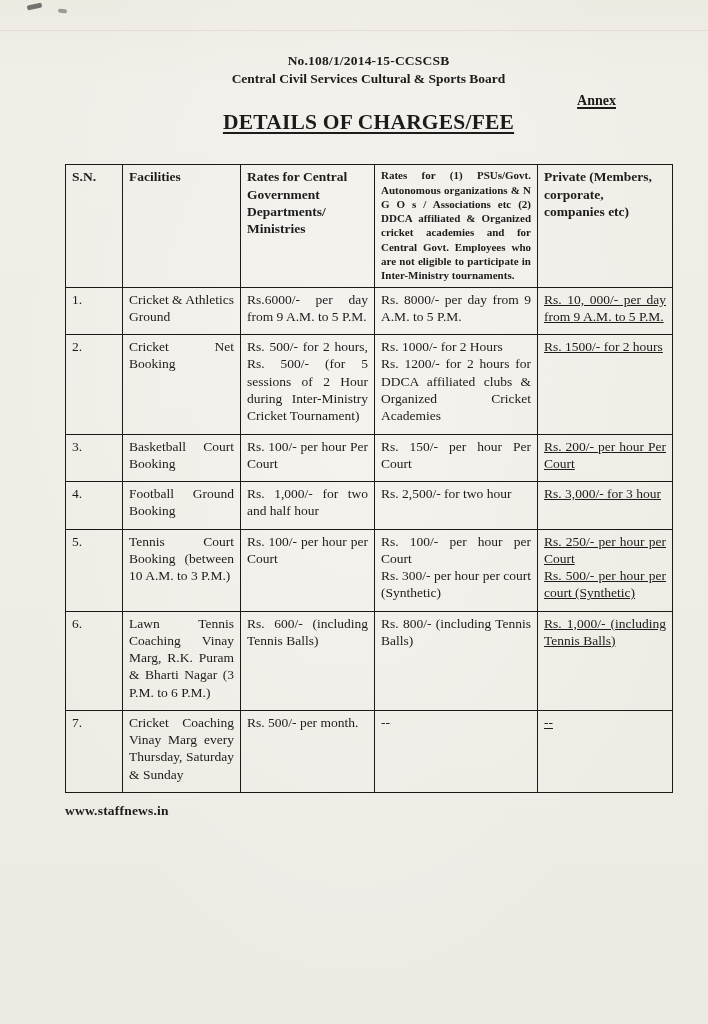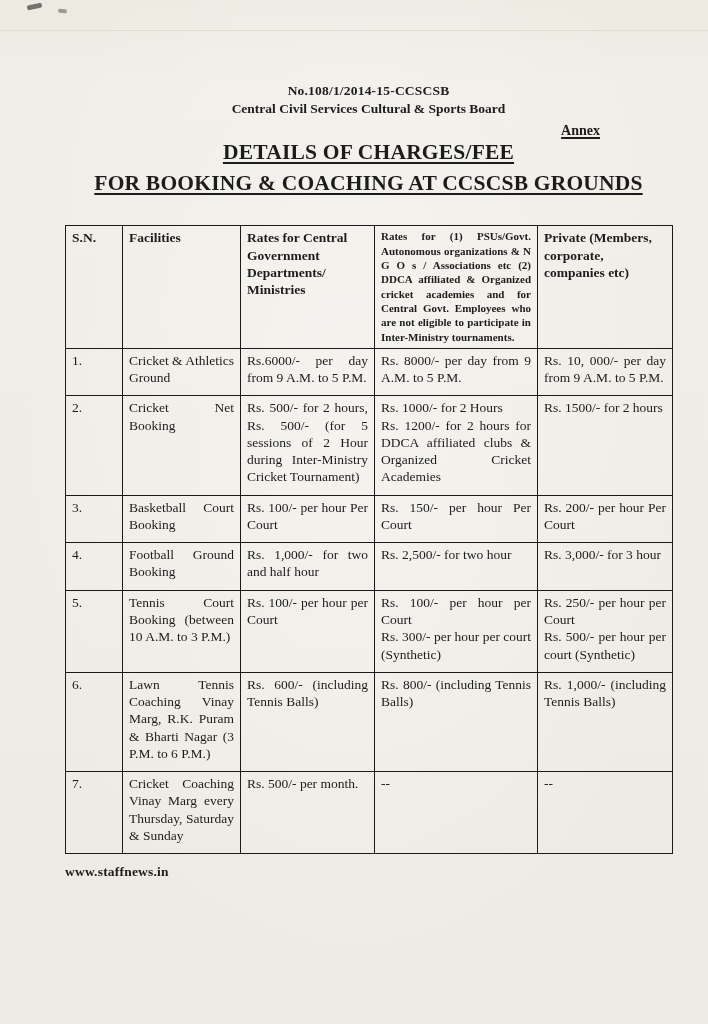--- a/index.html
+++ b/index.html
@@ -8,33 +8,33 @@
     font-family: "Liberation Serif", serif;
     color: #1c1c1c;
     background: #efece5;
   }
   .page {
     position: relative;
     width: 708px; height: 1024px;
     background:
       radial-gradient(ellipse at 50% 40%, rgba(255,255,255,0.35), rgba(0,0,0,0) 70%),
       linear-gradient(180deg, #edeae2 0%, #f1eee8 8%, #efece5 60%, #eceae3 100%);
-    padding: 82px 36px 0 65px;
+    padding: 52px 36px 0 65px;
     overflow: hidden;
   }
   
   .artifact { position: absolute; background: #4a4a48; border-radius: 2px; opacity: .75; }
   .a1 { left: 27px; top: 4px; width: 15px; height: 5px; transform: rotate(-12deg); }
   .a2 { left: 58px; top: 9px; width: 9px; height: 4px; transform: rotate(8deg); opacity: .5; }
   .a3 { left: 0; top: 30px; width: 708px; height: 1px; background: #d8d4ca; opacity: .6; }
 
   .head { position: relative; text-align: center; font-weight: bold; font-size: 13.5px; line-height: 1.3; }
   .head .ref { letter-spacing: .2px; }
   .annex {
-    position: absolute; right: 72px; top: 40px;
+    position: absolute; right: 56px; top: 40px;
     font-weight: bold; font-size: 14px;
     text-decoration: underline; text-decoration-thickness: 1.5px; text-underline-offset: 2px;
   }
 
   .title { text-align: center; margin-top: 20px; font-weight: bold; font-size: 21.5px; line-height: 1.45; letter-spacing: .2px; }
   .title span {
     text-decoration: underline; text-decoration-thickness: 2px; text-underline-offset: 3px;
   }
 
   table.charges {
@@ -53,21 +53,21 @@
     border: 1.6px solid #1a1a1a;
     vertical-align: top;
     padding: 3px 6px 9px 6px;
     font-size: 13.5px;
     line-height: 1.28;
   }
   .charges th { text-align: left; font-weight: bold; }
   .charges th.psu-head { font-size: 11px; line-height: 1.3; text-align: justify; padding-bottom: 4px; }
   .charges td { white-space: pre-line; text-align: justify; }
   .charges td.sn { text-align: left; white-space: normal; }
-  .charges td:last-child { text-align: justify; }
+  .charges td:last-child { text-align: justify; text-decoration: underline; }
 
   .footer {
     margin-top: 10px;
     width: 607px;
     font-weight: bold;
     font-size: 13.5px;
     letter-spacing: .2px;
   }
 </style>
 </head>
@@ -79,21 +79,20 @@
   <div class="artifact a3"></div>
 
   <div class="head">
     <div class="ref">No.108/1/2014-15-CCSCSB</div>
     <div class="org">Central Civil Services Cultural &amp; Sports Board</div>
     <div class="annex">Annex</div>
   </div>
 
   <div class="title">
     <div><span>DETAILS OF CHARGES/FEE</span></div>
-    <div><span>FOR BOOKING &amp; COACHING AT CCSCSB GROUNDS</span></div>
   </div>
 
   <table class="charges">
     <colgroup>
       <col class="c-sn">
         <col class="c-fac">
         <col class="c-cen">
         <col class="c-psu">
         <col class="c-pvt">
     </colgroup>

